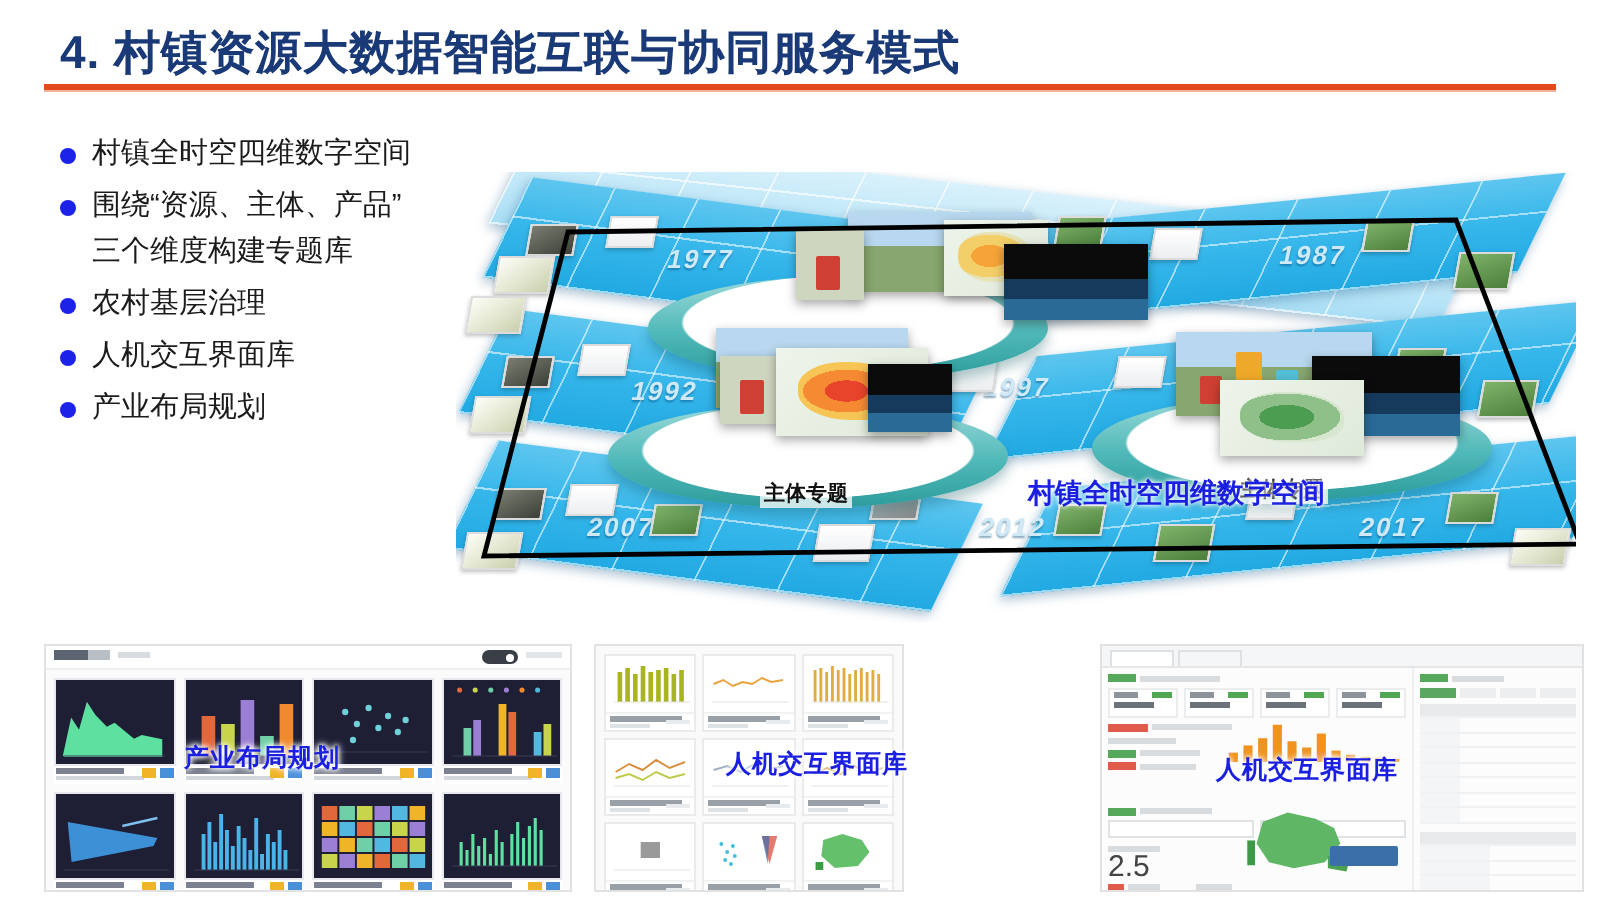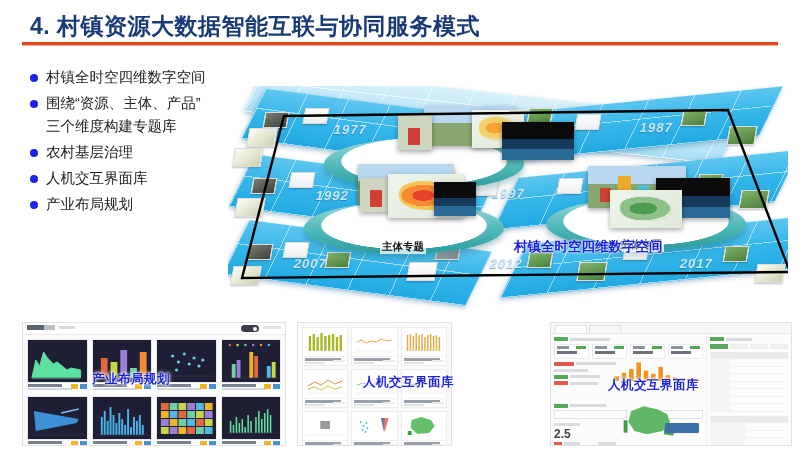--- a/index.html
+++ b/index.html
@@ -175,21 +175,21 @@
   .kpi-row{display:flex;gap:3px;margin-bottom:3px;}
   .kpi{flex:1;border:1px solid #eaecee;height:13px;position:relative;background:#fff;}
   .kpi .k1{position:absolute;left:2px;top:1.5px;width:12px;height:2.5px;background:#8d939a;}
   .kpi .k2{position:absolute;left:2px;top:6px;width:20px;height:3px;background:#5a6views;}
   .kpi .k2{position:absolute;left:2px;top:6px;width:20px;height:3px;background:#6b7279;}
   .kpi .kg{position:absolute;right:2px;top:1.5px;width:10px;height:2.5px;background:#52a852;}
   .note{height:4px;margin-bottom:2.5px;position:relative;}
   .note .rd{position:absolute;left:0;top:0;width:20px;height:4px;background:#e05b4a;}
   .note .gy{position:absolute;left:22px;top:.5px;width:40px;height:3px;background:#d9dcdf;}
   .note .gn{position:absolute;left:0;top:0;width:14px;height:4px;background:#56a95b;}
-  .bignum{font-size:12px;font-weight:bold;color:#444;line-height:10px;}
+  .bignum{font-size:15px;font-weight:normal;color:#444;line-height:10px;}
   .tbl{width:100%;border-collapse:collapse;}
   .tbl td{height:4.5px;border-bottom:1px solid #f0f1f3;}
   .tcellA{background:#e8eaec;}
   .tcellB{background:#f4f5f6;}
 </style>
 </head>
 <body>
 
 <div id="slide">
 

